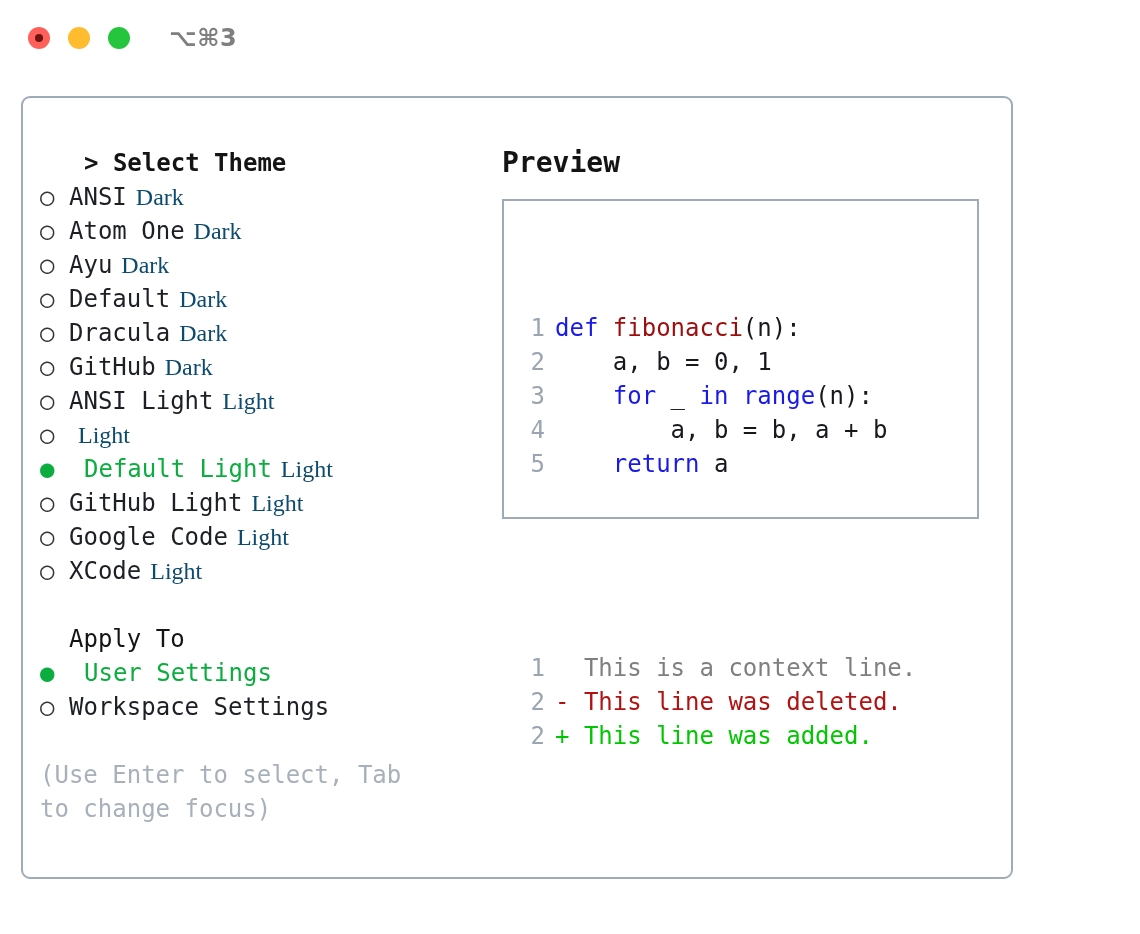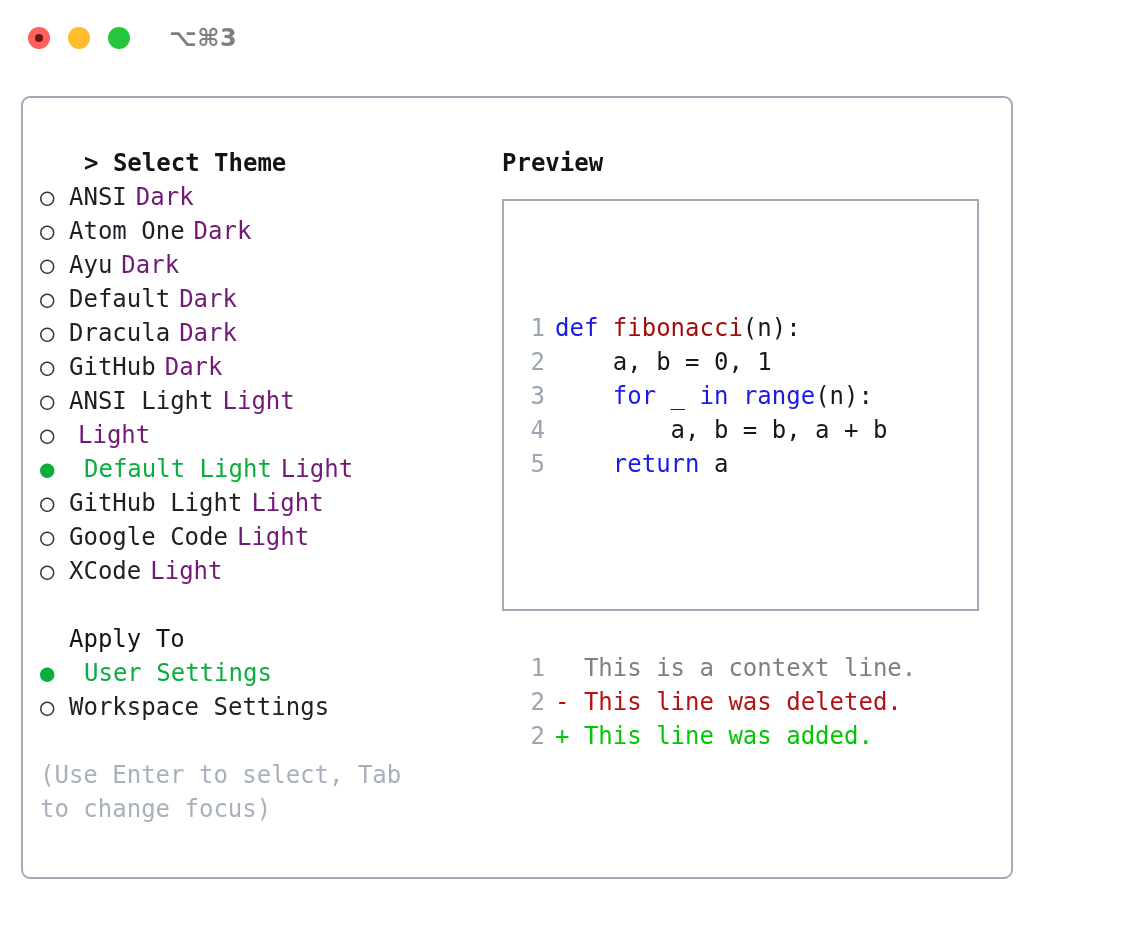--- a/index.html
+++ b/index.html
@@ -109,44 +109,44 @@
     width: 29px;
     flex: 0 0 29px;
     color: #31343b;
     font-size: 24px;
     line-height: 34px;
     display: inline-block;
   }
   .marker.sel { color: #0bad3e; }
   .opt-name   { color: #1c1f24; }
   .opt-row.selected .opt-name { color: #0bad3e; margin-left: 15px; }
-  .opt-suffix { color: #701a75; padding-left: 9px; }
+  .opt-suffix { color: #0c4a6e; padding-left: 9px; font-family: Liberation Serif, serif; }
 
   .spacer-sm { height: 34px; }
   .spacer-xs { height: 34px; }
 
   .hint {
     font-size: 24px;
     line-height: 34px;
     color: #a8b0bb;
     width: 400px;
   }
 
   
   .preview-title {
-    font-size: 24px;
+    font-size: 28px;
     font-weight: bold;
     color: #141414;
     line-height: 34px;
     white-space: pre;
   }
   .preview-box {
     margin-top: 19px;
     width: 477px;
-    height: 412px;
+    height: 320px;
     border: 2px solid #9fabb8;
     box-sizing: border-box;
     position: relative;
   }
   .code {
     position: absolute;
     left: 17px; top: 42px;
     font-size: 24px;
     line-height: 34px;
     white-space: pre;

